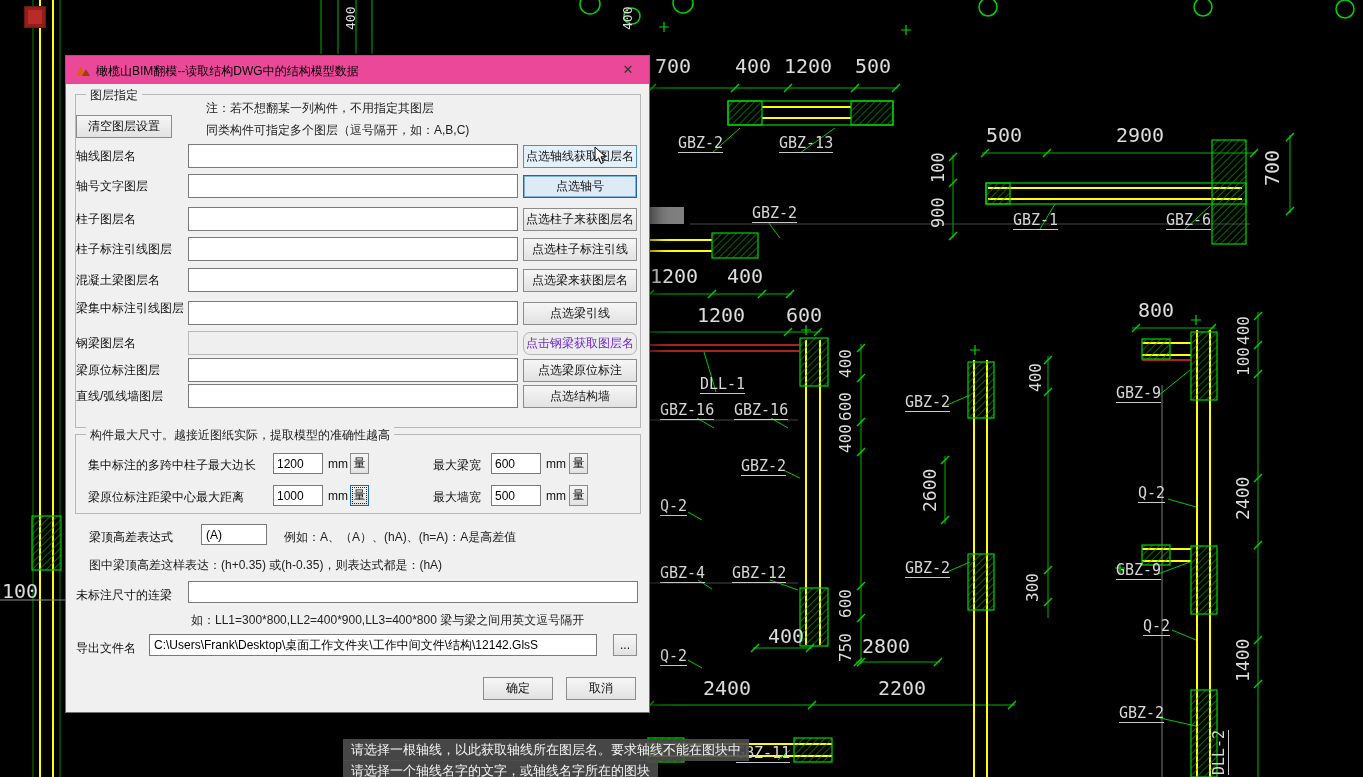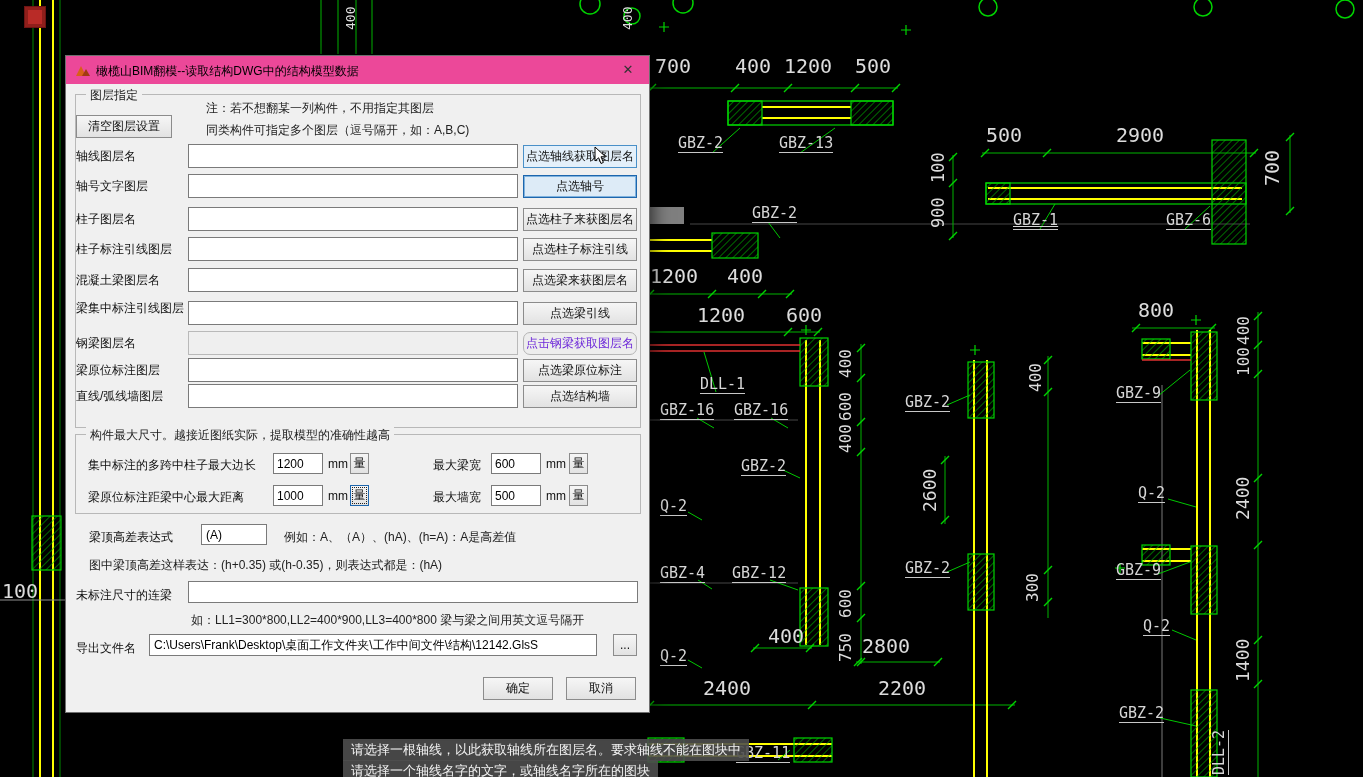--- a/index.html
+++ b/index.html
@@ -158,21 +158,21 @@
       <div class="cad-label dim" style="left: 862px; top: 636px;">2800</div>
       <div class="cad-label dim" style="left: 703px; top: 678px;">2400</div>
       <div class="cad-label dim" style="left: 878px; top: 678px;">2200</div>
       <div class="cad-label dim rot" style="left: 1234px; top: 682px; font-size: 18px;">1400</div>
       <div class="cad-label dim" style="left: 2px; top: 581px;">100</div>
       <div class="cad-label dim rot" style="left: 344px; top: 30px; font-size: 13px;">400</div>
       <div class="cad-label dim rot" style="left: 621px; top: 30px; font-size: 13px;">400</div>
       <div class="cad-label tag" style="left: 678px; top: 136px;">GBZ-2</div>
       <div class="cad-label tag" style="left: 779px; top: 136px;">GBZ-13</div>
       <div class="cad-label tag" style="left: 752px; top: 206px;">GBZ-2</div>
-      <div class="cad-label tag" style="left: 1013px; top: 213px; text-decoration: underline;">GBZ-1</div>
+      <div class="cad-label tag" style="left: 1013px; top: 213px;">GBZ-1</div>
       <div class="cad-label tag" style="left: 1166px; top: 213px;">GBZ-6</div>
       <div class="cad-label tag" style="left: 700px; top: 377px;">DLL-1</div>
       <div class="cad-label tag" style="left: 660px; top: 403px;">GBZ-16</div>
       <div class="cad-label tag" style="left: 734px; top: 403px;">GBZ-16</div>
       <div class="cad-label tag" style="left: 905px; top: 395px;">GBZ-2</div>
       <div class="cad-label tag" style="left: 1116px; top: 386px;">GBZ-9</div>
       <div class="cad-label tag" style="left: 741px; top: 459px;">GBZ-2</div>
       <div class="cad-label tag" style="left: 660px; top: 499px;">Q-2</div>
       <div class="cad-label tag" style="left: 1138px; top: 486px;">Q-2</div>
       <div class="cad-label tag" style="left: 660px; top: 566px;">GBZ-4</div>

